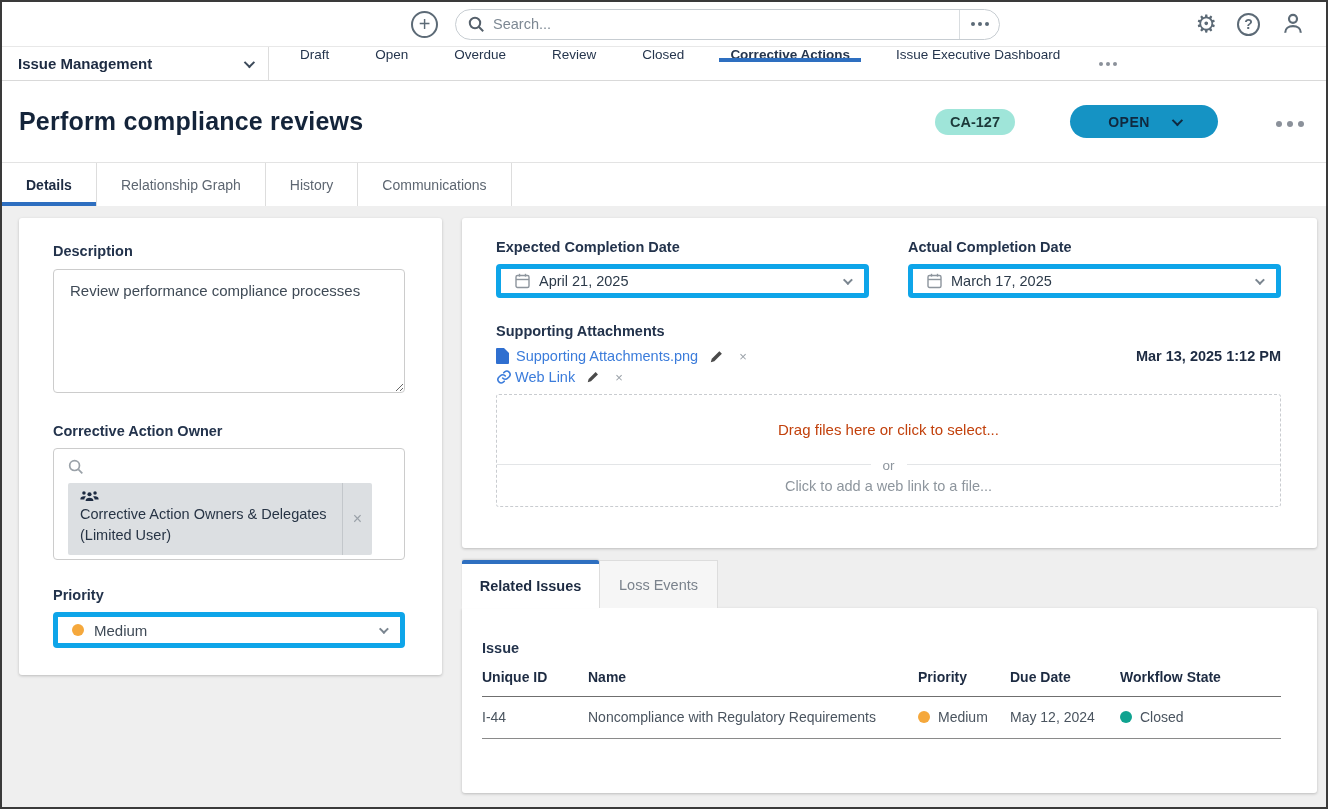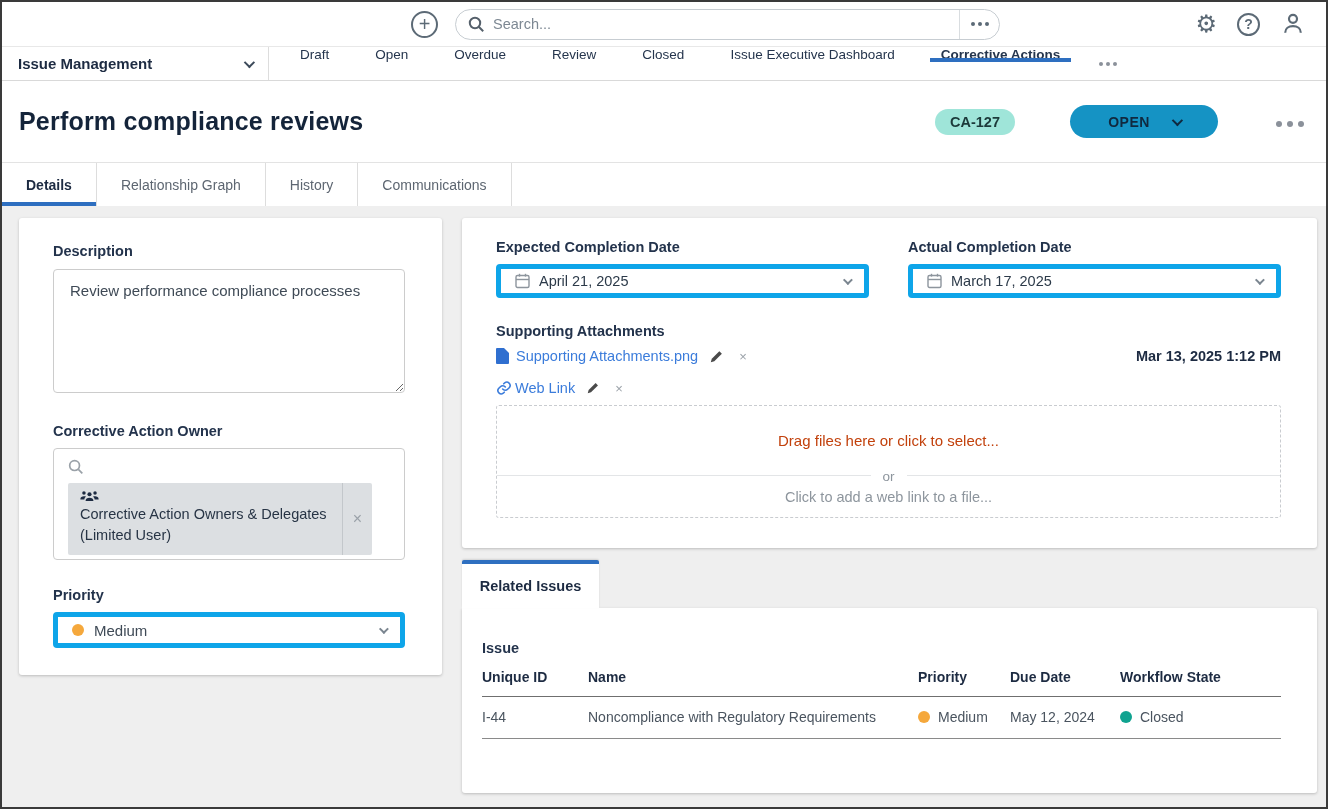--- a/index.html
+++ b/index.html
@@ -90,21 +90,21 @@
   .right-card { height:330px; padding:21px 36px 0 34px; }
   .dates-row { display:flex; gap:39px; }
   .datefield { width:373px; }
   .datefield .select { height:34px; font-size:14.5px; color:#2c3a49; gap:9px; }
   .attach-group { margin-top:25px; }
   .file-row { margin-top:9px; display:flex; align-items:center; }
   .link-text { color:#3b7cdb; font-size:14.5px; cursor:pointer; }
   .mini-btn { margin-left:12px; cursor:pointer; display:flex; align-items:center; color:#4a4a4a; }
   .mini-x { margin-left:16px; color:#9aa1a8; font-size:13px; cursor:pointer; }
   .stamp { margin-left:auto; font-size:14.5px; font-weight:bold; color:#1d2b42; }
-  .weblink-row { margin-top:16px; display:flex; align-items:center; }
+  .weblink-row { margin-top:5px; display:flex; align-items:center; }
   .dropzone { margin-top:9px; width:785px; border:1px dashed #c9ccd0; border-radius:3px; background:#fff; }
   .dz-top { height:69px; display:flex; align-items:center; justify-content:center; color:#c2410c; font-size:15px; cursor:pointer; }
   .dz-div { border-top:1px solid #e3e5e7; position:relative; height:0; }
   .dz-div span { position:absolute; left:50%; top:0; transform:translate(-50%,-50%); background:#fff;
                  padding:0 12px; color:#8d959d; font-size:13.5px; }
   .dz-bottom { height:41px; display:flex; align-items:center; justify-content:center; color:#8d959d; font-size:14.5px; cursor:pointer; }
 
   
   .rel-wrap { margin-top:12px; }
   .rel-tabs { display:flex; height:48px; }
@@ -158,22 +158,22 @@
     <div class="app-select">
       <span>Issue Management</span>
       <span class="chev"></span>
     </div>
     <div class="nav-tabs">
       <div class="nav-tab">Draft</div>
       <div class="nav-tab">Open</div>
       <div class="nav-tab">Overdue</div>
       <div class="nav-tab">Review</div>
       <div class="nav-tab">Closed</div>
+      <div class="nav-tab active">Corrective Actions</div>
       <div class="nav-tab">Issue Executive Dashboard</div>
-      <div class="nav-tab active">Corrective Actions</div>
     </div>
     <div class="nav-more dots">
         <i></i>
         <i></i>
         <i></i>
       </div>
   </div>
 
   <div class="pagehead">
     <h1>Perform compliance reviews</h1>
@@ -313,20 +313,21 @@
               <span>or</span>
             </div>
             <div class="dz-bottom">Click to add a web link to a file...</div>
           </div>
         </div>
       </div>
 
       <div class="rel-wrap">
         <div class="rel-tabs">
           <div class="rel-tab active">Related Issues</div>
+          <div class="rel-tab idle">Loss Events</div>
         </div>
         <div class="card rel-body">
           <div class="field-label">Issue</div>
           <table>
             <colgroup>
                 <col style="width:106px">
                 <col style="width:330px">
                 <col style="width:92px">
                 <col style="width:110px">
                 <col>

